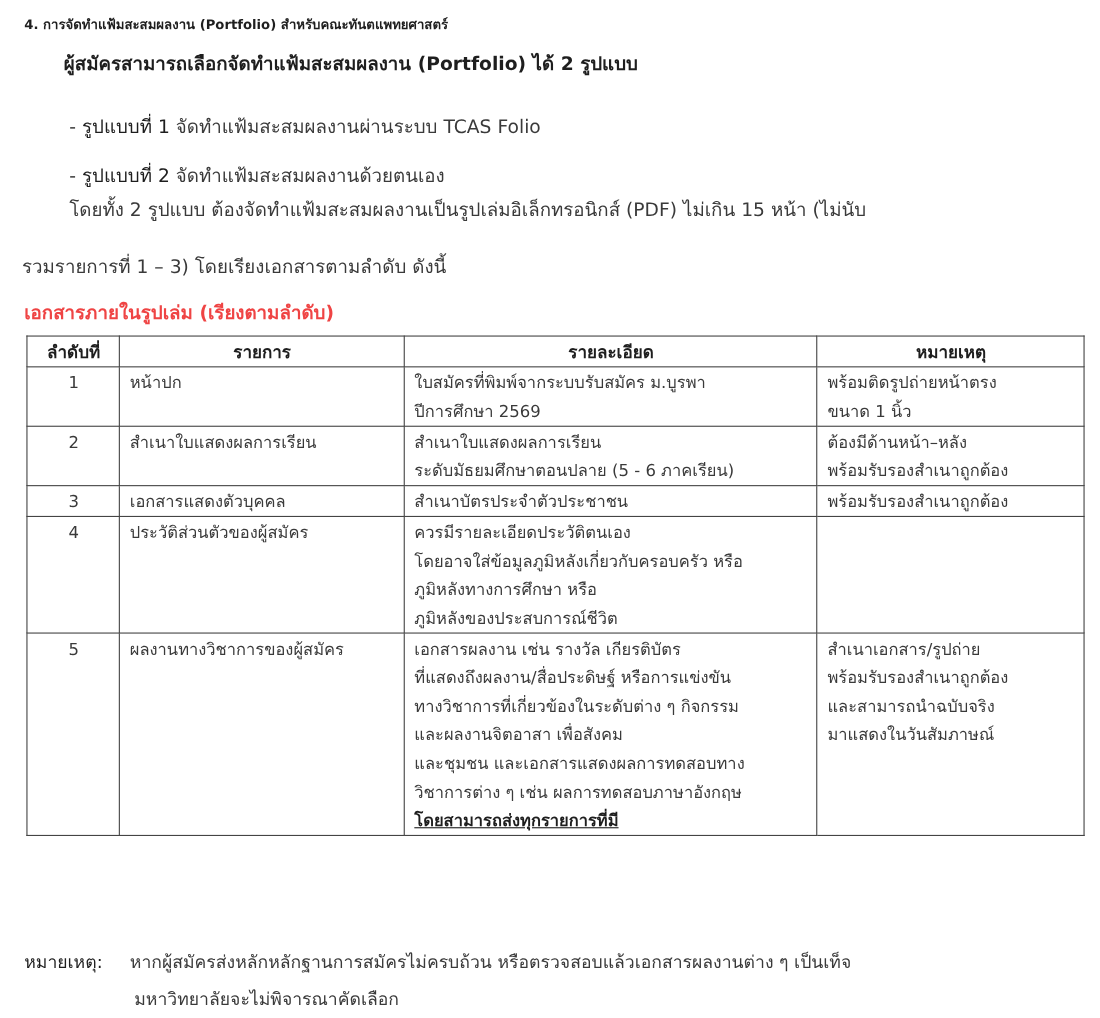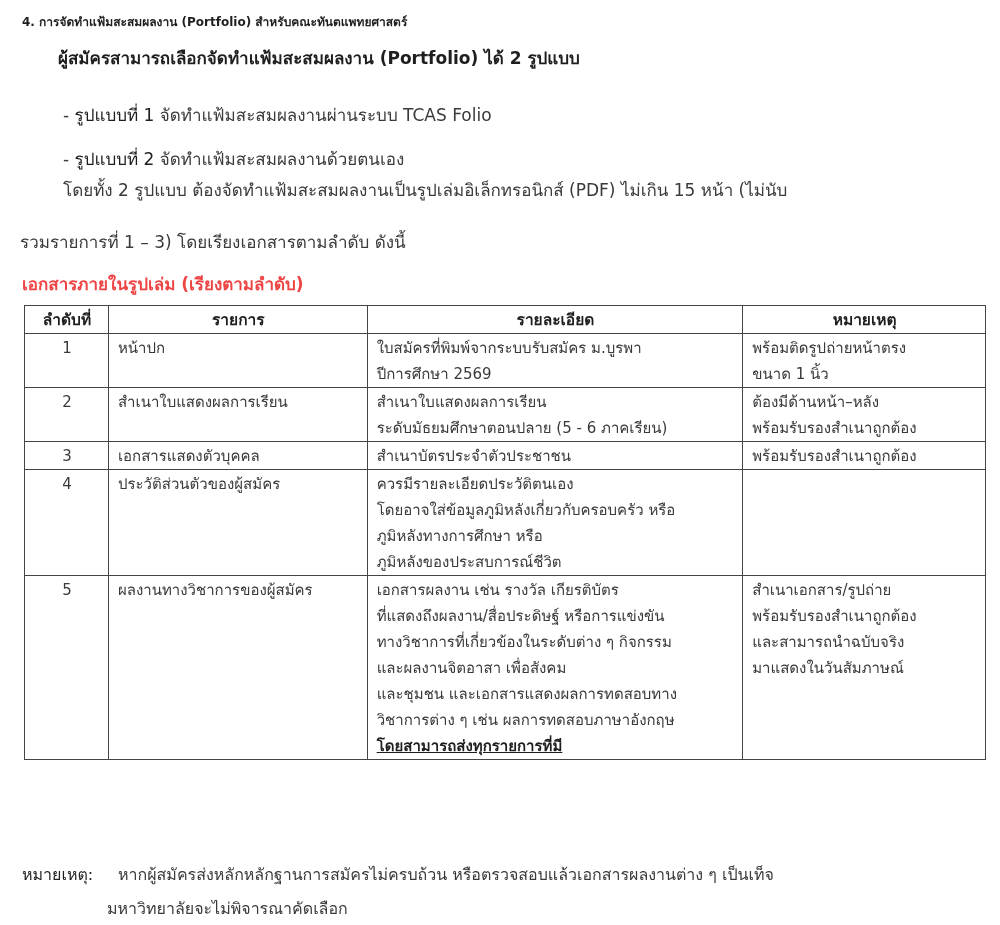--- a/index.html
+++ b/index.html
@@ -30,21 +30,21 @@
     padding: 1px 8px 0 9px;
     line-height: 26px;
   }
   table.docs th { font-weight: bold; color: #1e1e1e; text-align: center; font-size: 15.5px; line-height: 26px; }
   col.c1 { width: 84px; } col.c2 { width: 259px; } col.c3 { width: 376px; } col.c4 { width: 243px; }
   td.num { text-align: center; }
   .u { text-decoration: underline; font-weight: bold; color: #1e1e1e; }
 
   .note { position: absolute; left: 22px; top: 862px; font-size: 16px; }
   .note .lbl { font-weight: normal; color: #1e1e1e; display: inline-block; width: 96px; }
-  .note .l2 { position: absolute; left: 85px; top: 34px; white-space: nowrap; font-family: Liberation Mono, monospace; }
+  .note .l2 { position: absolute; left: 100px; top: 34px; white-space: nowrap; font-family: Liberation Mono, monospace; }
 </style>
 </head>
 <body>
 
 <div class="line h1">4. การจัดทำแฟ้มสะสมผลงาน (Portfolio) สำหรับคณะทันตแพทยศาสตร์</div>
 <div class="line sub">ผู้สมัครสามารถเลือกจัดทำแฟ้มสะสมผลงาน (Portfolio) ได้ 2 รูปแบบ</div>
 
 <div class="line opt1">
   <span>- </span><span class="b">รูปแบบที่ 1</span><span> จัดทำแฟ้มสะสมผลงานผ่านระบบ TCAS Folio</span>
 </div>

